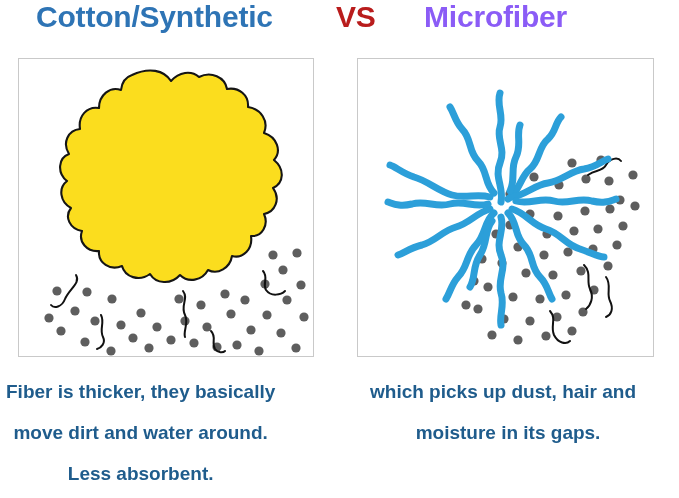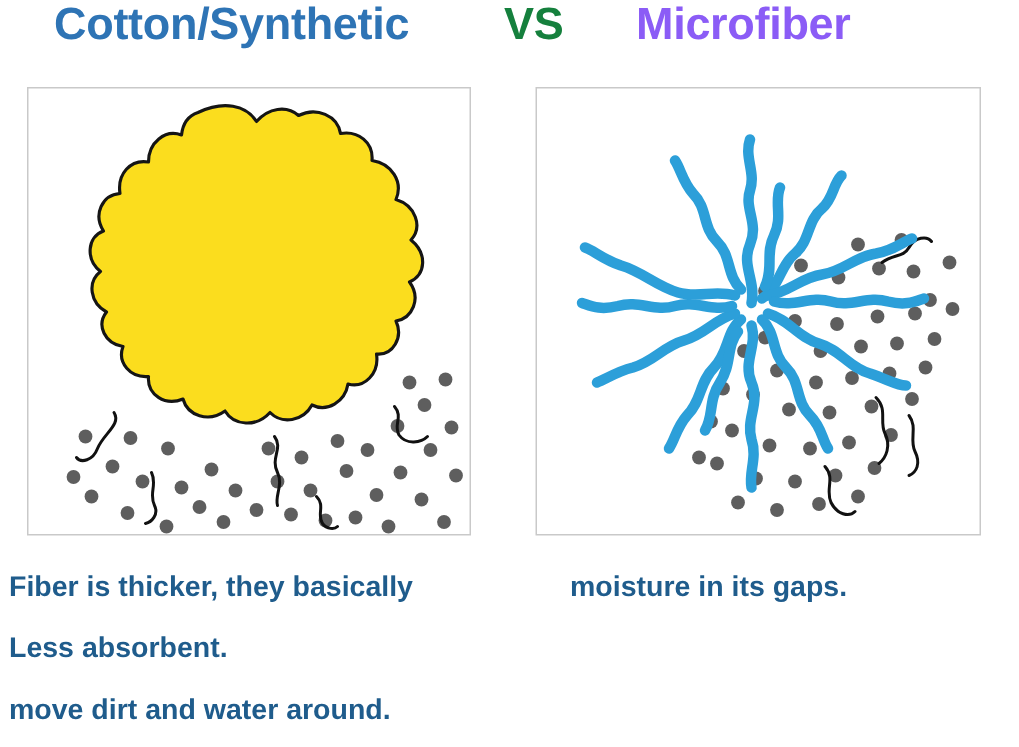--- a/index.html
+++ b/index.html
@@ -13,33 +13,34 @@
     position: relative;
     overflow: hidden;
     font-family: "Liberation Sans", sans-serif;
     -webkit-font-smoothing: antialiased;
   }
   .stage {
     position: absolute;
     left: 0; top: 0;
     width: 631px;
     height: 498px;
+    text-align: center;
   }
 
   
   .heading {
     position: absolute;
     font-weight: bold;
     font-size: 30px;
     line-height: 34px;
     white-space: nowrap;
     letter-spacing: -0.2px;
   }
   #title-left  { left: 36px;  top: 0px;  color: #2e74b5; }
-  #title-vs    { left: 336px; top: 0px;  color: #15803d; }
+  #title-vs    { left: 336px; top: 0px;  color: #b91c1c; }
   #title-right { left: 424px; top: 0px;  color: #8b5cf6; }
 
   
   .panel {
     position: absolute;
     background: #ffffff;
     border: 1px solid #c9c9c9;
     box-sizing: border-box;
     overflow: hidden;
   }
@@ -241,21 +242,22 @@
 
         <path d="M152 132 C158 120, 152 110, 158 98 C164 86, 158 76, 162 66"></path>
 
         <path d="M134 162 C126 172, 130 184, 122 196 C114 208, 118 218, 112 228"></path>
       </g>
     </svg>
   </div>
 
   <div class="caption" id="caption-left">
     <span class="line l1">Fiber is thicker, they basically</span>
+    <span class="line l2">move dirt and water around.</span>
     <span class="line l3">Less absorbent.</span>
-    <span class="line l2">move dirt and water around.</span>
   </div>
 
   <div class="caption" id="caption-right">
+    <span class="line l2">which picks up dust, hair and</span>
     <span class="line l3">moisture in its gaps.</span>
   </div>
 
 </div>
 
 </body></html>

